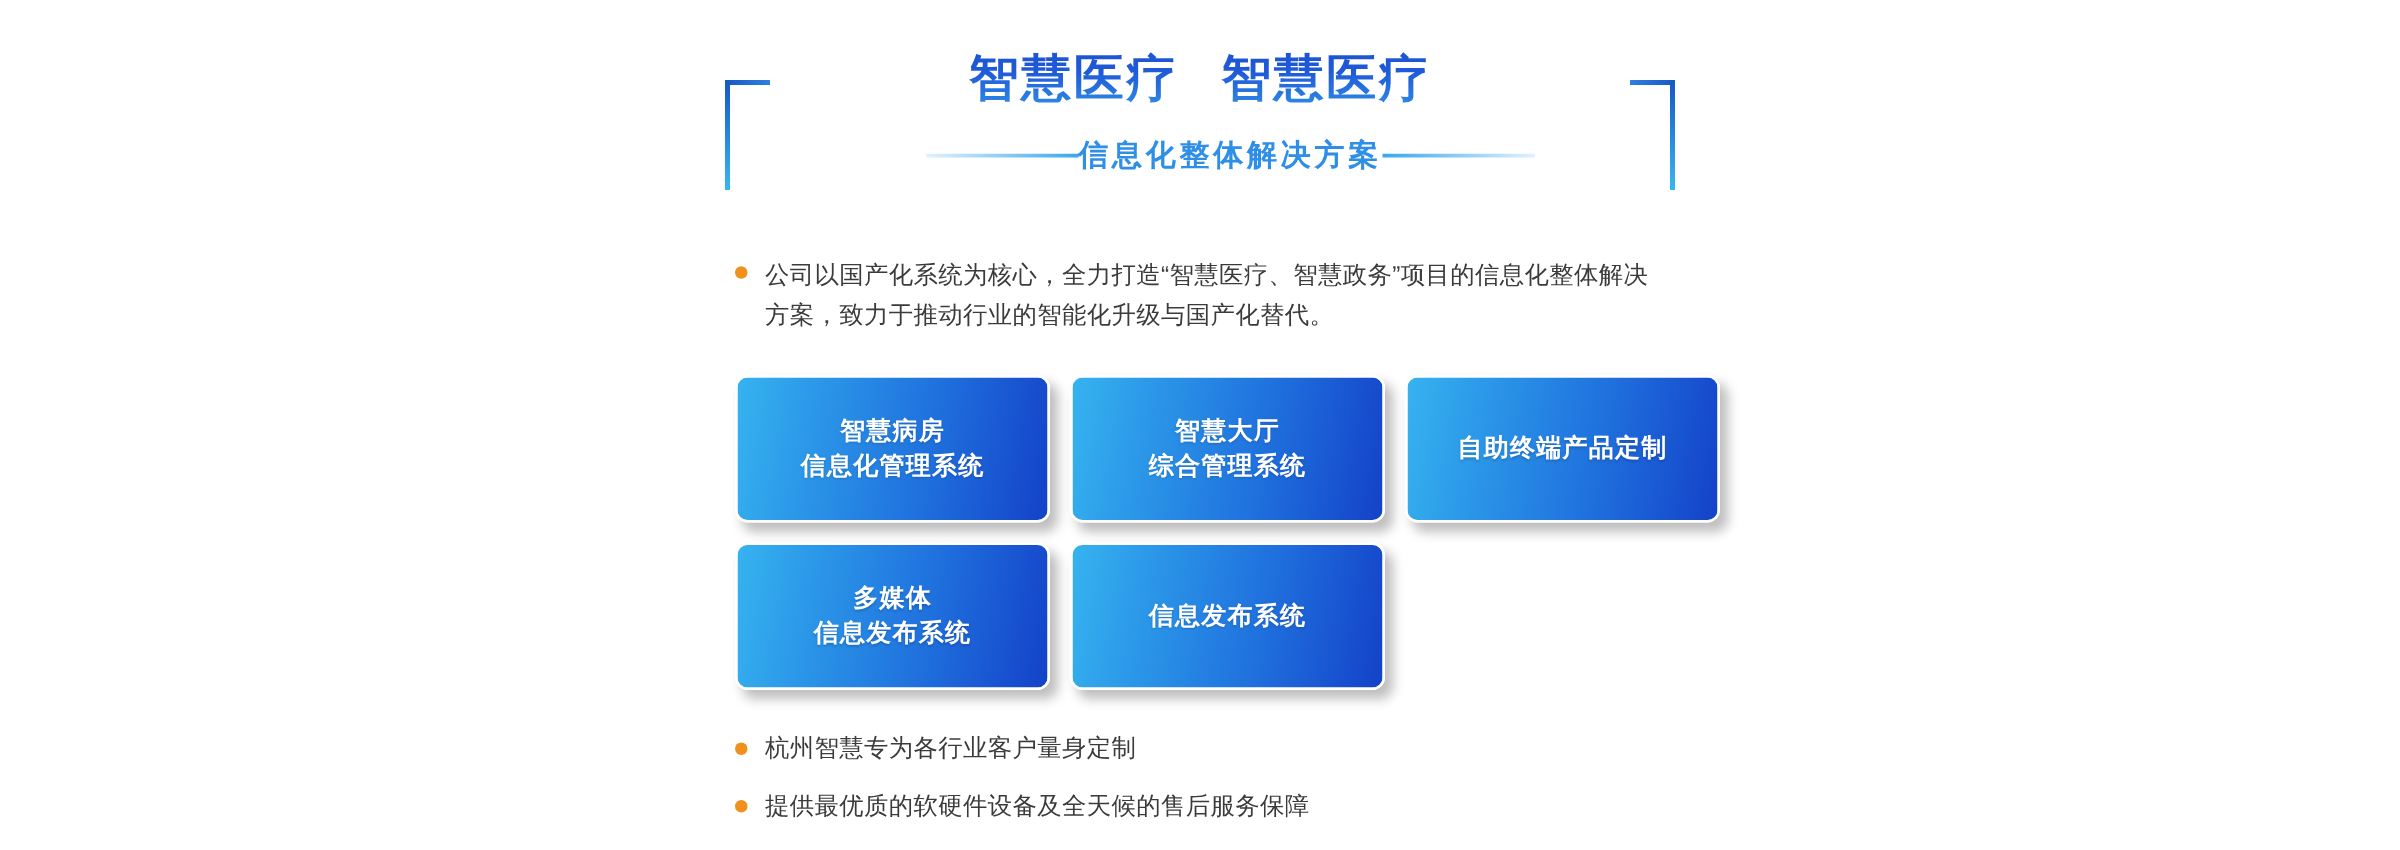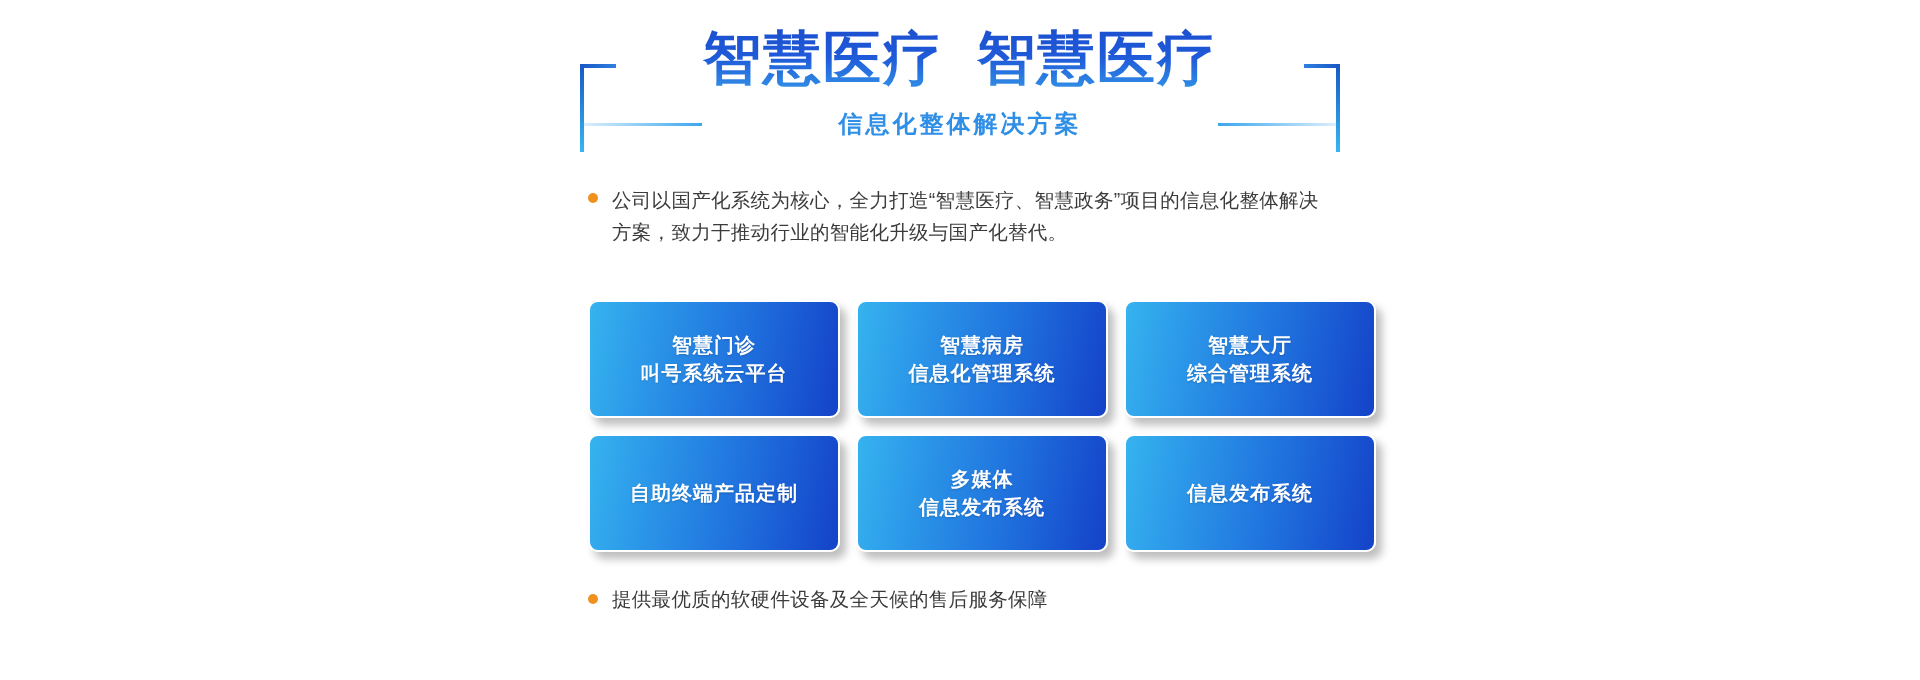--- a/index.html
+++ b/index.html
@@ -60,43 +60,44 @@
 
   .title-row {
     position: absolute;
     left: 0; top: 0;
     width: 100%;
     text-align: center;
     white-space: nowrap;
   }
   .main-title {
     display: inline-block;
-    font-size: 58px;
+    font-size: 40px;
     font-weight: bold;
     letter-spacing: 2px;
     line-height: 74px;
     background: linear-gradient(180deg, #1b4fd0 0%, #1f5ad8 42%, #2e86e4 78%, #3aa6ee 100%);
     -webkit-background-clip: text;
     background-clip: text;
     color: transparent;
     -webkit-text-fill-color: transparent;
     text-shadow: none;
-    font-family: Liberation Mono, monospace;
+    font-family: Liberation Serif, serif;
   }
   .title-gap { display: inline-block; width: 34px; }
 
   .subtitle-row {
     position: absolute;
     left: 0;
     top: 82px;
     width: 100%;
     display: flex;
     align-items: center;
-    justify-content: space-between;
+    justify-content: center;
     gap: 0;
+    padding-left: 24px;
   }
   .sub-line {
     height: 3px;
     width: 122px;
     background: linear-gradient(90deg, rgba(58,166,238,0.15), #3aa6ee);
   }
   .sub-line.right {
     background: linear-gradient(270deg, rgba(58,166,238,0.15), #3aa6ee);
   }
   .subtitle-text {
@@ -104,21 +105,21 @@
     font-weight: bold;
     color: #2f8fe6;
     letter-spacing: 3px;
     white-space: nowrap;
   }
 
   
   .intro {
     position: absolute;
     left: 588px;
-    top: 184px;
+    top: 204px;
     width: 740px;
     display: flex;
     gap: 14px;
   }
   .dot {
     flex: none;
     width: 10px;
     height: 10px;
     border-radius: 50%;
     background: #f0911e;
@@ -213,24 +214,20 @@
     </div>
   </div>
 
   <div class="intro">
     <span class="dot"></span>
     <span class="intro-text">公司以国产化系统为核心，全力打造“智慧医疗、智慧政务”项目的信息化整体解决方案，致力于推动行业的智能化升级与国产化替代。</span>
   </div>
 
   <div class="grid">
     <div class="card">
-      <span class="card-label">智慧门诊
-叫号系统云平台</span>
-    </div>
-    <div class="card">
       <span class="card-label">智慧病房
 信息化管理系统</span>
     </div>
     <div class="card">
       <span class="card-label">智慧大厅
 综合管理系统</span>
     </div>
     <div class="card">
       <span class="card-label">自助终端产品定制</span>
     </div>
@@ -239,17 +236,21 @@
 信息发布系统</span>
     </div>
     <div class="card">
       <span class="card-label">信息发布系统</span>
     </div>
   </div>
 
   <div class="bottom-list">
     <div class="bullet-row">
       <span class="dot"></span>
+      <span class="bullet-text">杭州智慧专为各行业客户量身定制</span>
+    </div>
+    <div class="bullet-row">
+      <span class="dot"></span>
       <span class="bullet-text">提供最优质的软硬件设备及全天候的售后服务保障</span>
     </div>
   </div>
 
 </div>
 
 </body></html>

